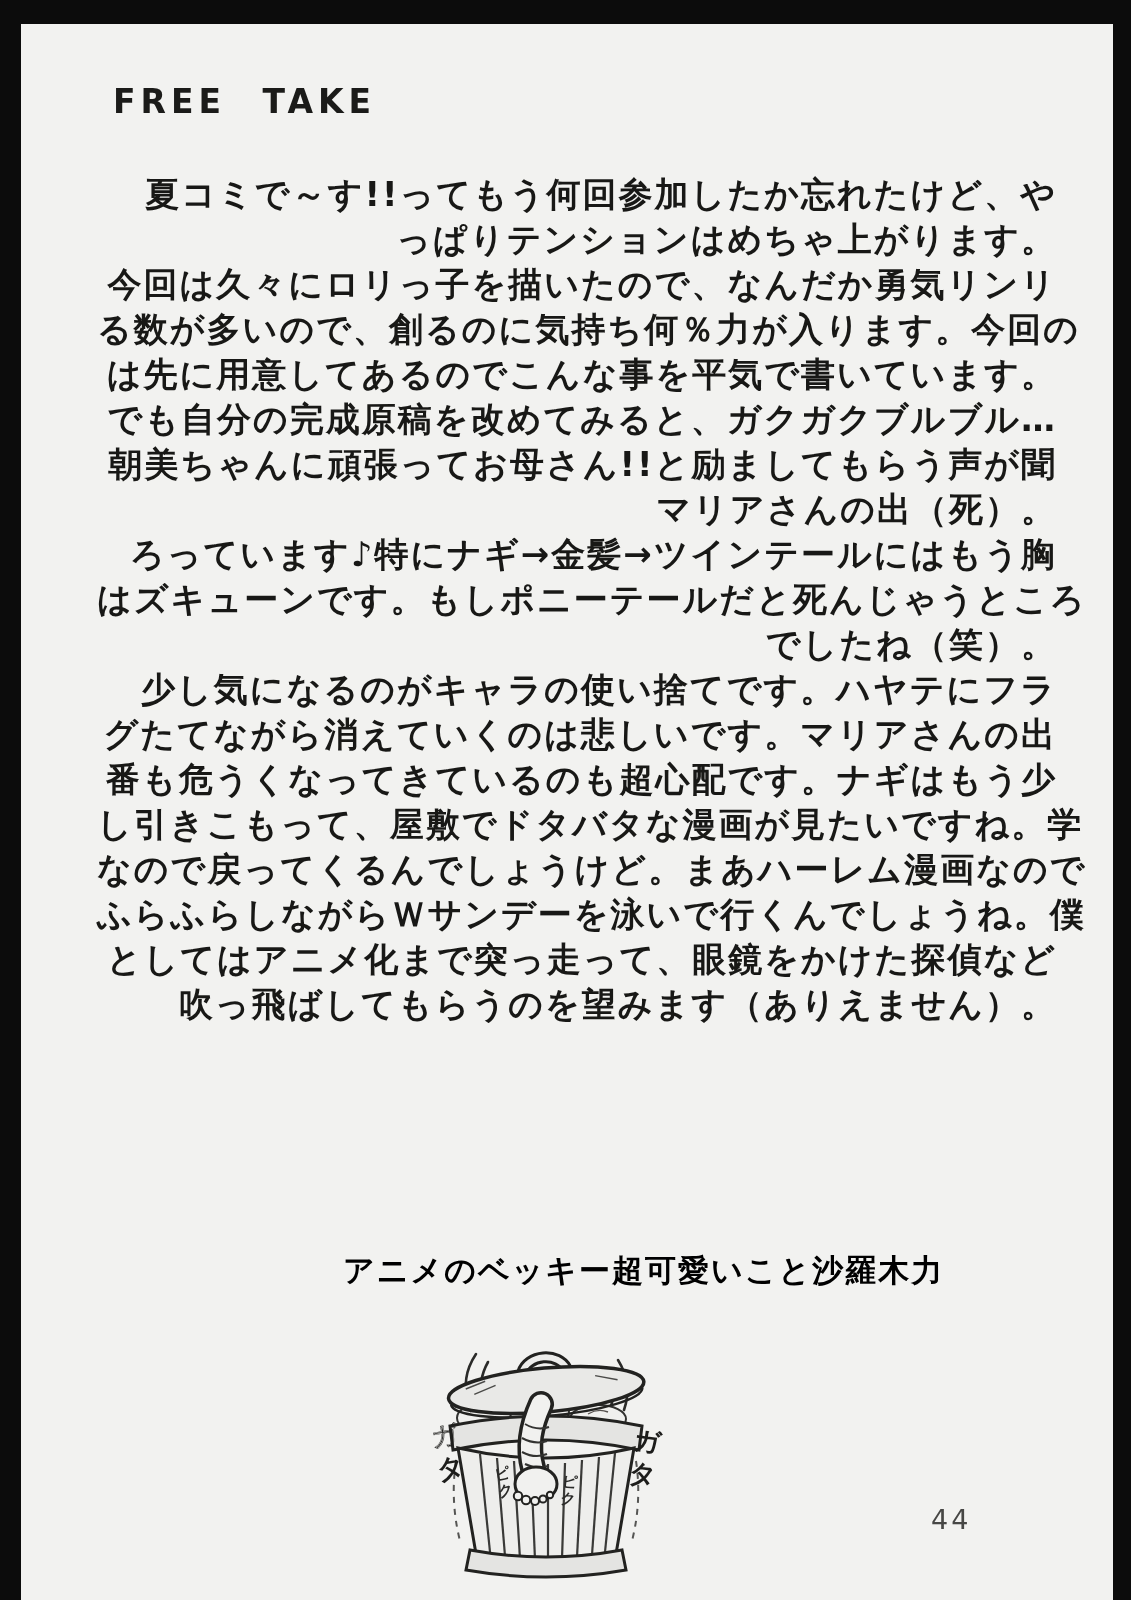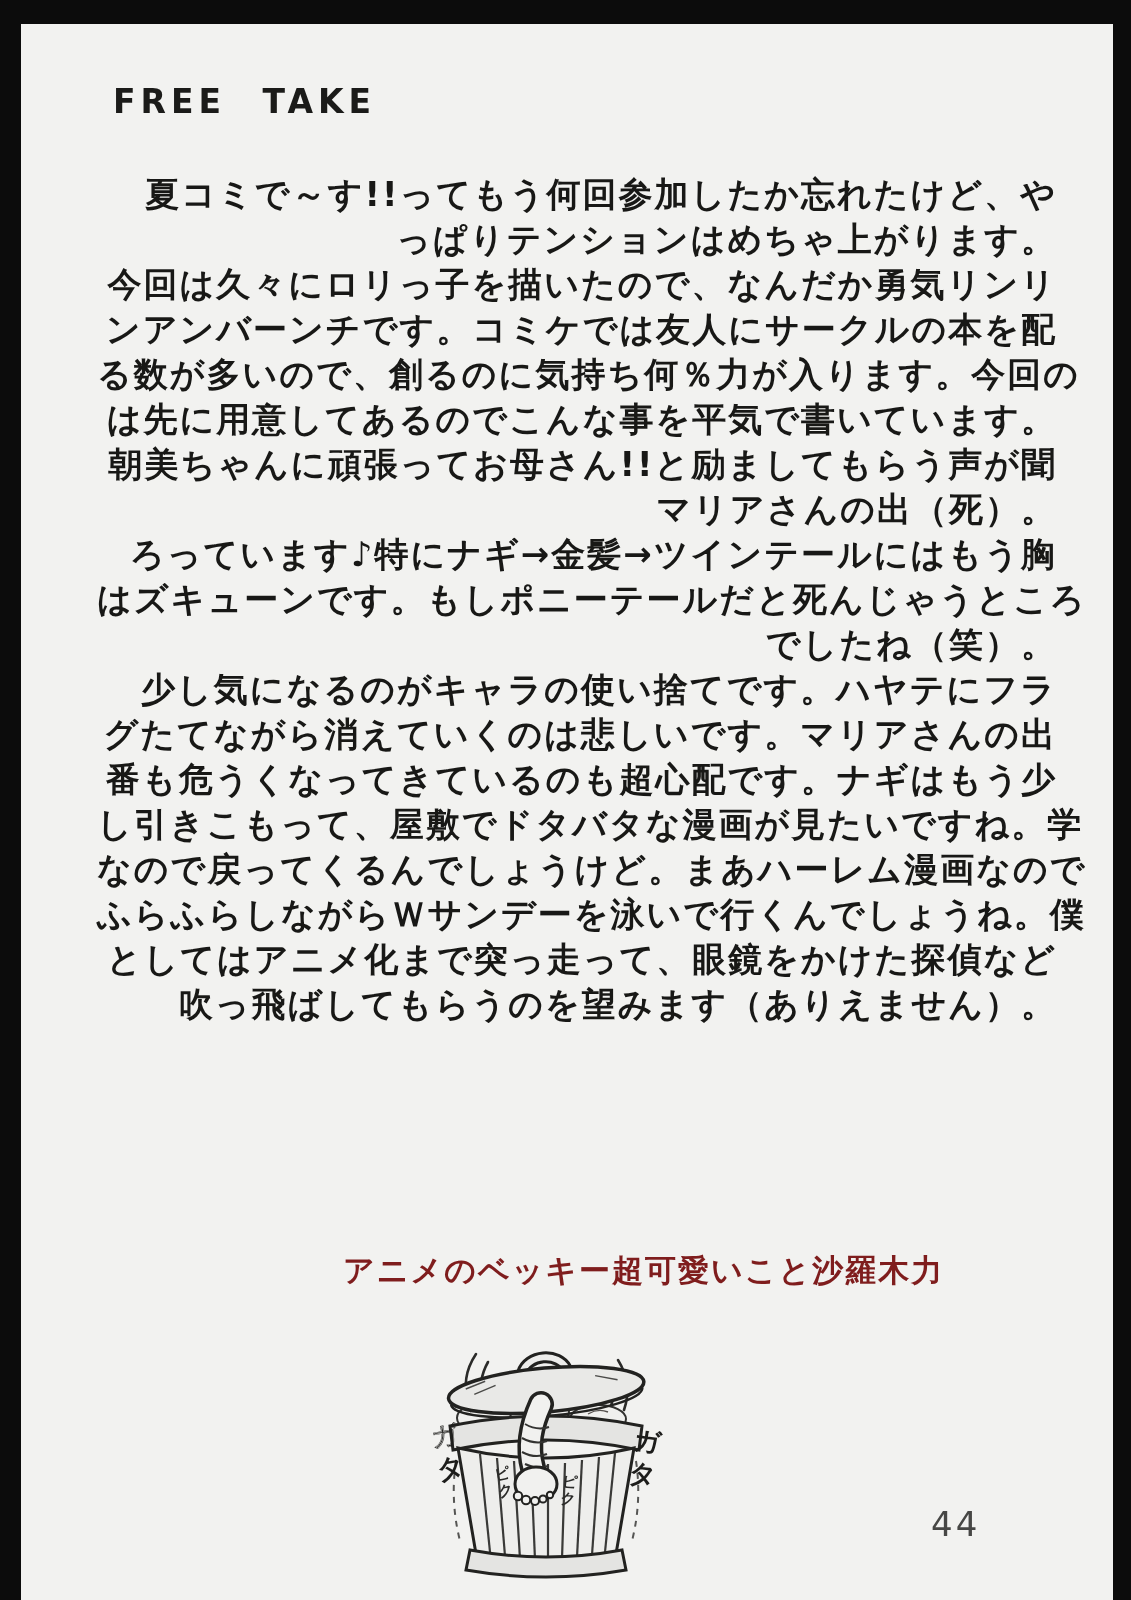--- a/index.html
+++ b/index.html
@@ -20,61 +20,61 @@
   }
   .body-text {
     position:absolute; left:76px; top:148px; width:960px; color:#181816;
   }
   .line {
     height:45px; line-height:45px; font-size:34px; font-weight:700;
     letter-spacing:2px; white-space:pre;text-align:right;
   }
   .signature {
     position:absolute; left:322px; top:1226px;
-    font-size:31px; font-weight:700; letter-spacing:2px; color:#7f1d1d;
+    font-size:31px; font-weight:700; letter-spacing:2px; color:#000000;
     white-space:pre;
   }
   .illustration {
     position:absolute; left:345px; top:1322px; width:360px; height:245px;
   }
   .illustration svg { position:absolute; left:0; top:0; }
   .sfx {
     position:absolute; writing-mode:vertical-rl; text-orientation:upright;
     font-weight:700; color:#1d1d1b; line-height:1;
   }
   .sfx-gata { font-size:27px; letter-spacing:4px; }
   .sfx-left  { left:66px;  top:56px;  transform:rotate(-10deg); }
   .sfx-right { left:268px; top:62px;  transform:rotate(8deg); }
   .sfx-piku  { font-size:15px; letter-spacing:2px; color:#2a2a28; }
   .piku1 { left:128px; top:108px; transform:rotate(-12deg); }
   .piku2 { left:196px; top:116px; transform:rotate(6deg); }
   .pagenum {
     position:absolute; left:910px; top:1480px;
-    font-size:34px; color:#474745; letter-spacing:3px;
+    font-size:27px; color:#474745; letter-spacing:3px;
   }
   .smudge {
     position:absolute; left:610px; top:1588px; width:460px; height:16px;
     background:rgba(15,15,15,0.8); filter:blur(4px); border-radius:50%;
   }
 </style>
 </head>
 <body>
 
 <div class="canvas">
   <div class="page">
 
     <div class="title">FREE TAKE</div>
 
     <div class="body-text">
       <div class="line">　夏コミで～す!!ってもう何回参加したか忘れたけど、や</div>
       <div class="line">っぱりテンションはめちゃ上がります。</div>
       <div class="line">今回は久々にロリっ子を描いたので、なんだか勇気リンリ</div>
-      <div class="line">ンアンバーンチです。コミケでは友人にサークルの本を配</div>
       <div class="line">る数が多いので、創るのに気持ち何％力が入ります。今回の</div>
       <div class="line">は先に用意してあるのでこんな事を平気で書いています。</div>
+      <div class="line">でも自分の完成原稿を改めてみると、ガクガクブルブル…</div>
       <div class="line">朝美ちゃんに頑張ってお母さん!!と励ましてもらう声が聞</div>
       <div class="line">マリアさんの出（死）。</div>
       <div class="line">ろっています♪特にナギ→金髪→ツインテールにはもう胸</div>
       <div class="line">はズキューンです。もしポニーテールだと死んじゃうところ</div>
       <div class="line">でしたね（笑）。</div>
       <div class="line">　少し気になるのがキャラの使い捨てです。ハヤテにフラ</div>
       <div class="line">グたてながら消えていくのは悲しいです。マリアさんの出</div>
       <div class="line">番も危うくなってきているのも超心配です。ナギはもう少</div>
       <div class="line">し引きこもって、屋敷でドタバタな漫画が見たいですね。学</div>
       <div class="line">なので戻ってくるんでしょうけど。まあハーレム漫画なので</div>

